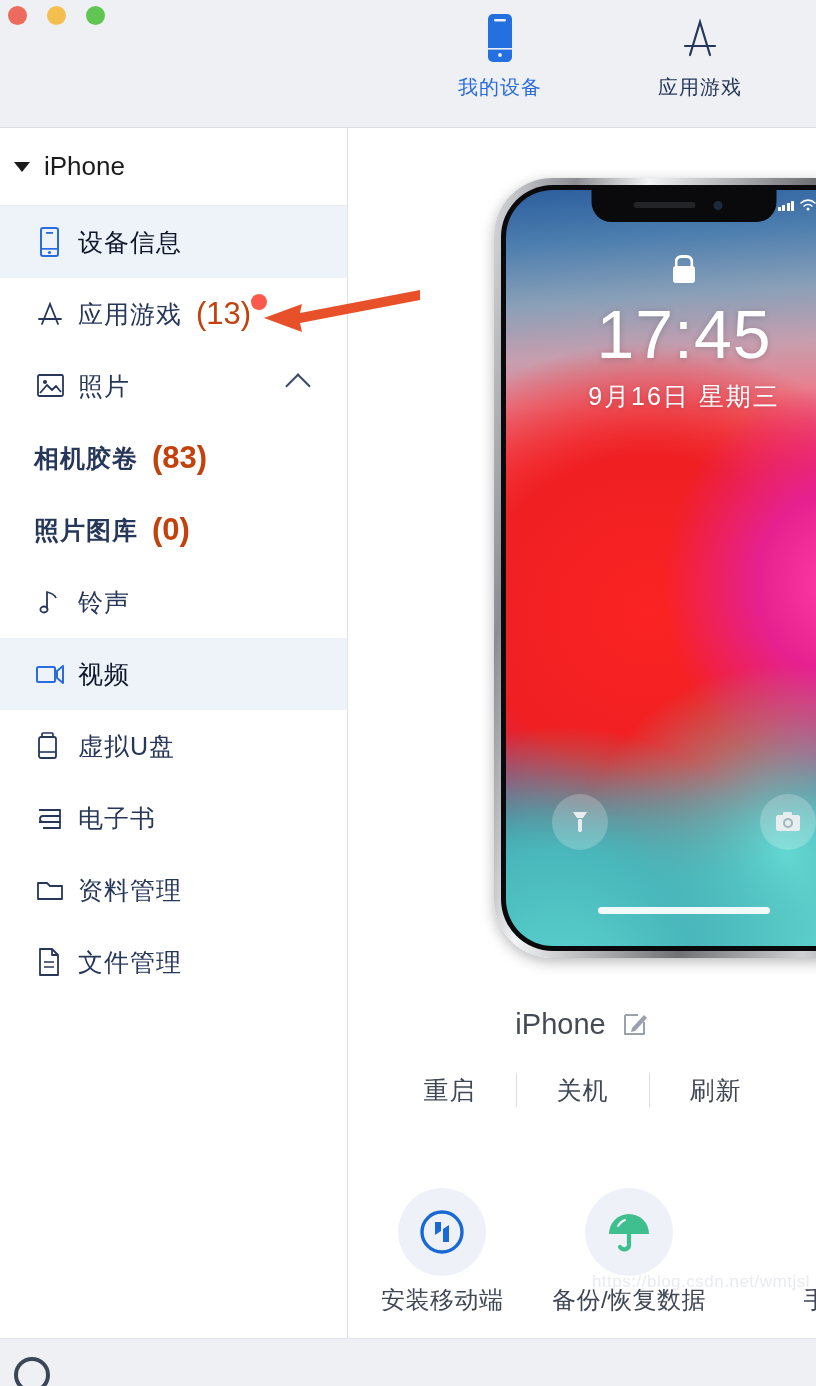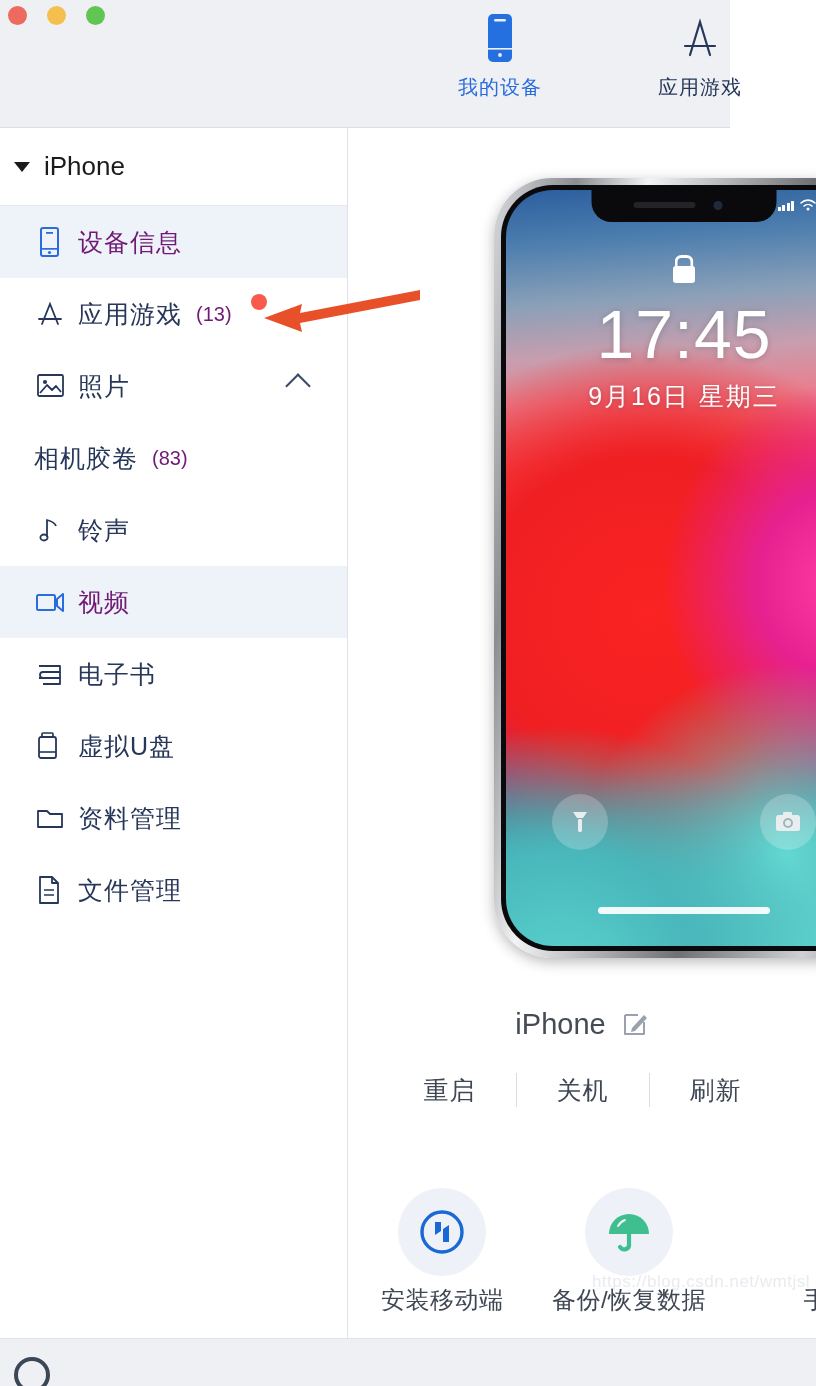--- a/index.html
+++ b/index.html
@@ -6,21 +6,21 @@
   html,body { width:816px; height:1386px; overflow:hidden; }
   body {
     font-family:"Liberation Sans","DejaVu Sans",sans-serif;
     background:#ffffff;
     -webkit-font-smoothing:antialiased;
   }
   .app { position:relative; width:816px; height:1386px; background:#fff; }
 
   
   .header {
-    position:absolute; top:0; left:0; width:730px; height:128px;
+    position:absolute; top:0; left:0; width:816px; height:128px;
     background:#eef0f4; border-bottom:1px solid #d9dde4;
   }
   .traffic { position:absolute; top:6px; left:8px; display:flex; gap:20px; }
   .light { width:19px; height:19px; border-radius:50%; }
   .light.red    { background:#ec6a5e; }
   .light.yellow { background:#f5bf4f; }
   .light.green  { background:#61c554; }
 
   .tabs { position:absolute; left:400px; top:10px; display:flex; gap:0; }
   .tab { width:200px; display:flex; flex-direction:column; align-items:center;
@@ -43,26 +43,26 @@
     width:0;height:0;border-left:8px solid transparent;border-right:8px solid transparent;
     border-top:10px solid #1a1a1a;
   }
   .device-head .dname { font-size:26px; color:#1b1b1b; }
 
   .nav { list-style:none; }
   .nav li {
     height:72px; display:flex; align-items:center; padding-left:34px;
     position:relative; cursor:default;
   }
-  .nav li.sub { height:72px; }
+  .nav li.sub { height:72px;font-weight:bold; }
   .nav li .ico { width:44px; display:flex; align-items:center; }
   .nav li .lbl { font-size:25px; color:#27375a; letter-spacing:1px; }
-  .nav li .cnt { font-size:20px; color:#701a75; margin-left:14px; }
+  .nav li .cnt { font-size:31px; color:#c2410c; margin-left:14px; }
   .nav li.selected { background:#eef2f9; }
-  .nav li.selected .lbl { color:#701a75; }
+  .nav li.selected .lbl { color:#0f172a; }
   .nav li .chev {
     position:absolute; right:40px; width:18px; height:18px;
     border-left:2px solid #3b4a66; border-top:2px solid #3b4a66;
     transform:rotate(45deg);
   }
   .badge-dot {
     position:absolute; width:16px; height:16px; border-radius:50%;
     background:#fa5a4b;
   }
 
@@ -266,62 +266,66 @@
         </span>
         <span class="lbl">照片</span>
         <span class="chev"></span>
       </li>
 
       <li class="sub">
         <span class="lbl">相机胶卷</span>
         <span class="cnt">(83)</span>
       </li>
 
+      <li class="sub">
+        <span class="lbl">照片图库</span>
+        <span class="cnt">(0)</span>
+      </li>
 
 
       <li>
         <span class="ico">
           <svg width="32" height="30" viewBox="0 0 32 30">
             <path d="M13 22 V5 C17 6 21 8 22 11" fill="none" stroke="#27375a" stroke-width="1.8" stroke-linejoin="round"></path>
             <ellipse cx="10" cy="22.5" rx="3.6" ry="3" fill="none" stroke="#27375a" stroke-width="1.8"></ellipse>
           </svg>
         </span>
         <span class="lbl">铃声</span>
       </li>
 
       <li class="selected">
         <span class="ico">
           <svg width="34" height="28" viewBox="0 0 34 28">
             <rect x="3" y="7" width="18" height="15" rx="1.5" fill="none" stroke="#2a6cdd" stroke-width="2"></rect>
             <path d="M23 11 L29 6 V23 L23 18 Z" fill="none" stroke="#2a6cdd" stroke-width="2" stroke-linejoin="round"></path>
           </svg>
         </span>
         <span class="lbl">视频</span>
+      </li>
+
+      <li>
+        <span class="ico">
+          <svg width="30" height="32" viewBox="0 0 30 32">
+            <rect x="8" y="3" width="11" height="4" rx="1" fill="none" stroke="#27375a" stroke-width="1.7"></rect>
+            <rect x="5" y="7" width="17" height="21" rx="2" fill="none" stroke="#27375a" stroke-width="1.8"></rect>
+            <path d="M5 22 H22" fill="none" stroke="#27375a" stroke-width="1.6"></path>
+          </svg>
+        </span>
+        <span class="lbl">虚拟U盘</span>
       </li>
 
       <li>
         <span class="ico">
           <svg width="34" height="28" viewBox="0 0 34 28">
             <path d="M5 6 H26 V12 H9" fill="none" stroke="#27375a" stroke-width="1.8" stroke-linejoin="round"></path>
             <path d="M9 12 A3 3 0 0 0 9 18 H26 V12" fill="none" stroke="#27375a" stroke-width="1.8" stroke-linejoin="round"></path>
             <path d="M5 18 H26 V24 H9" fill="none" stroke="#27375a" stroke-width="1.8" stroke-linejoin="round"></path>
           </svg>
         </span>
         <span class="lbl">电子书</span>
-      </li>
-
-      <li>
-        <span class="ico">
-          <svg width="30" height="32" viewBox="0 0 30 32">
-            <rect x="8" y="3" width="11" height="4" rx="1" fill="none" stroke="#27375a" stroke-width="1.7"></rect>
-            <rect x="5" y="7" width="17" height="21" rx="2" fill="none" stroke="#27375a" stroke-width="1.8"></rect>
-            <path d="M5 22 H22" fill="none" stroke="#27375a" stroke-width="1.6"></path>
-          </svg>
-        </span>
-        <span class="lbl">虚拟U盘</span>
       </li>
 
       <li>
         <span class="ico">
           <svg width="34" height="28" viewBox="0 0 34 28">
             <path d="M4 23 V7 H13 L16 10 H28 V23 Z" fill="none" stroke="#27375a" stroke-width="1.8" stroke-linejoin="round"></path>
           </svg>
         </span>
         <span class="lbl">资料管理</span>
       </li>

